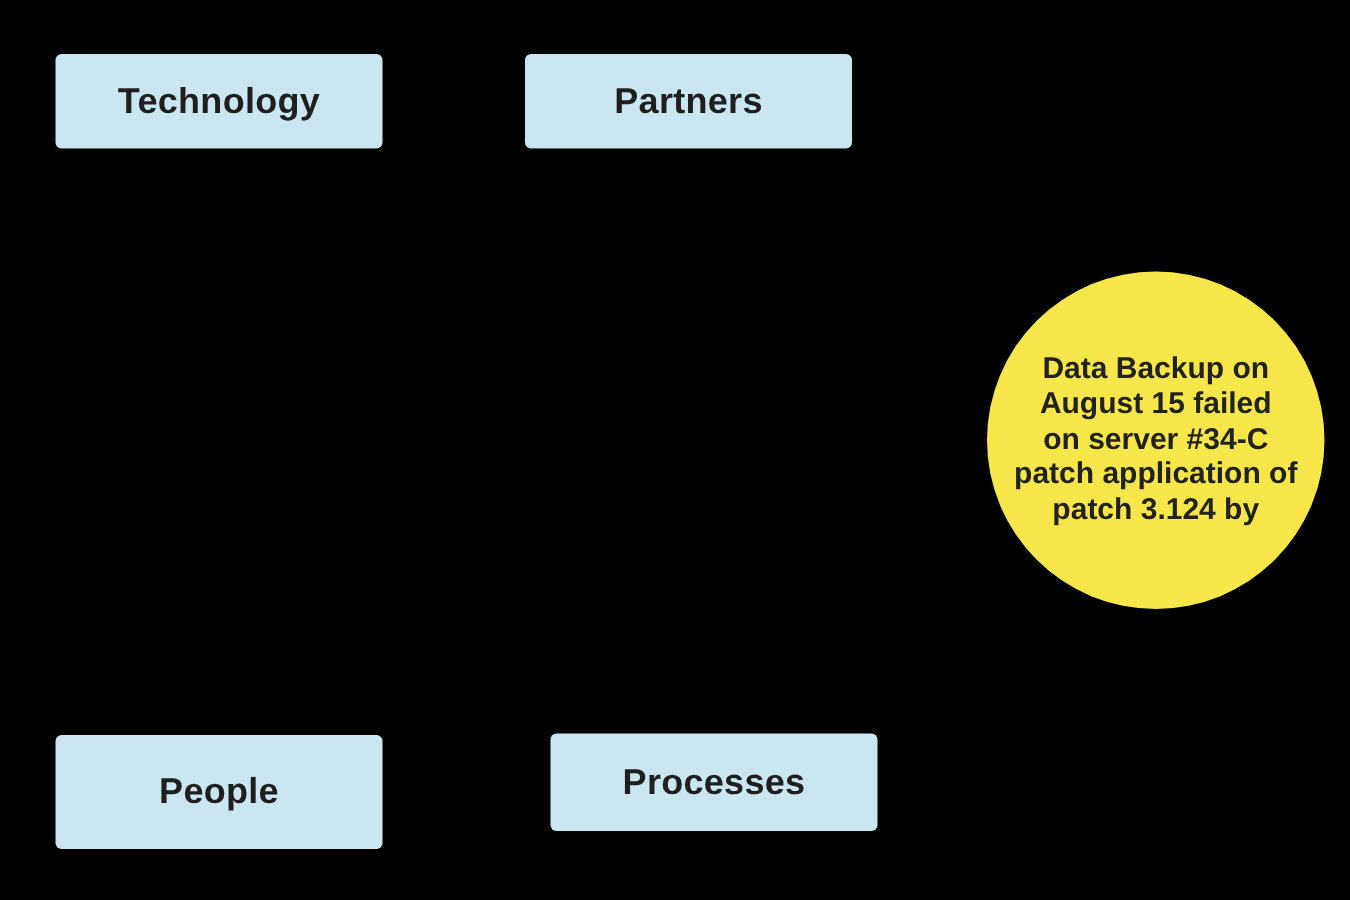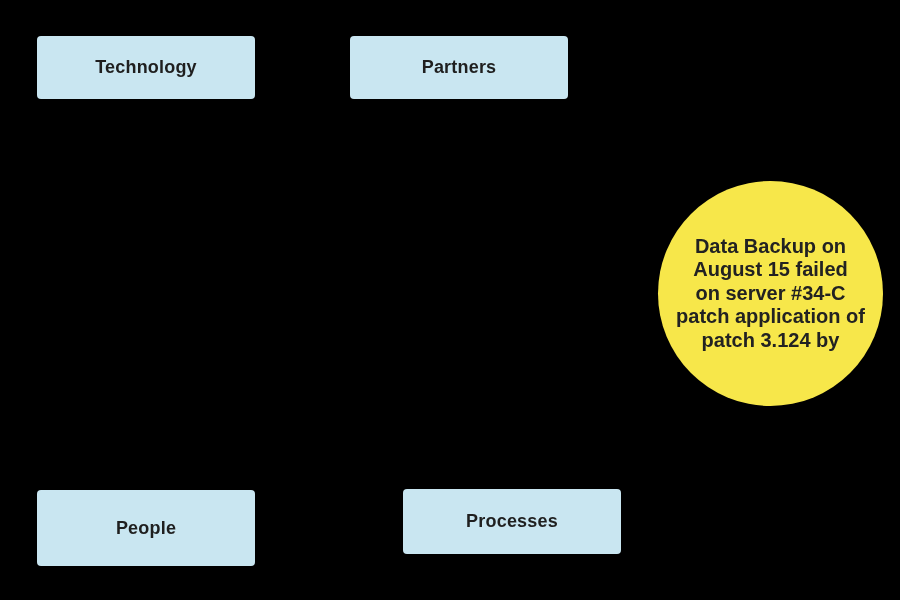--- a/index.html
+++ b/index.html
@@ -24,28 +24,28 @@
     height: 63px;
     background: #c9e6f1;
     border-radius: 4px;
     display: flex;
     align-items: center;
     justify-content: center;
     box-sizing: border-box;
   }
   .node-box .node-label {
     color: #1f1f1f;
-    font-size: 18px;
+    font-size: 24px;
     font-weight: 600;
     letter-spacing: 0.2px;
   }
   .box-technology { left: 37px; top: 36px; }
   .box-partners   { left: 350px; top: 36px; }
   .box-people     { left: 37px; top: 490px; height: 76px; }
-  .box-processes  { left: 367px; top: 489px; height: 65px; margin-left: 36px; }
+  .box-processes  { left: 367px; top: 489px; height: 65px; }
 
   .sticky-circle {
     position: absolute;
     left: 658px;
     top: 181px;
     width: 225px;
     height: 225px;
     background: #f7e74a;
     border-radius: 50%;
     display: flex;

